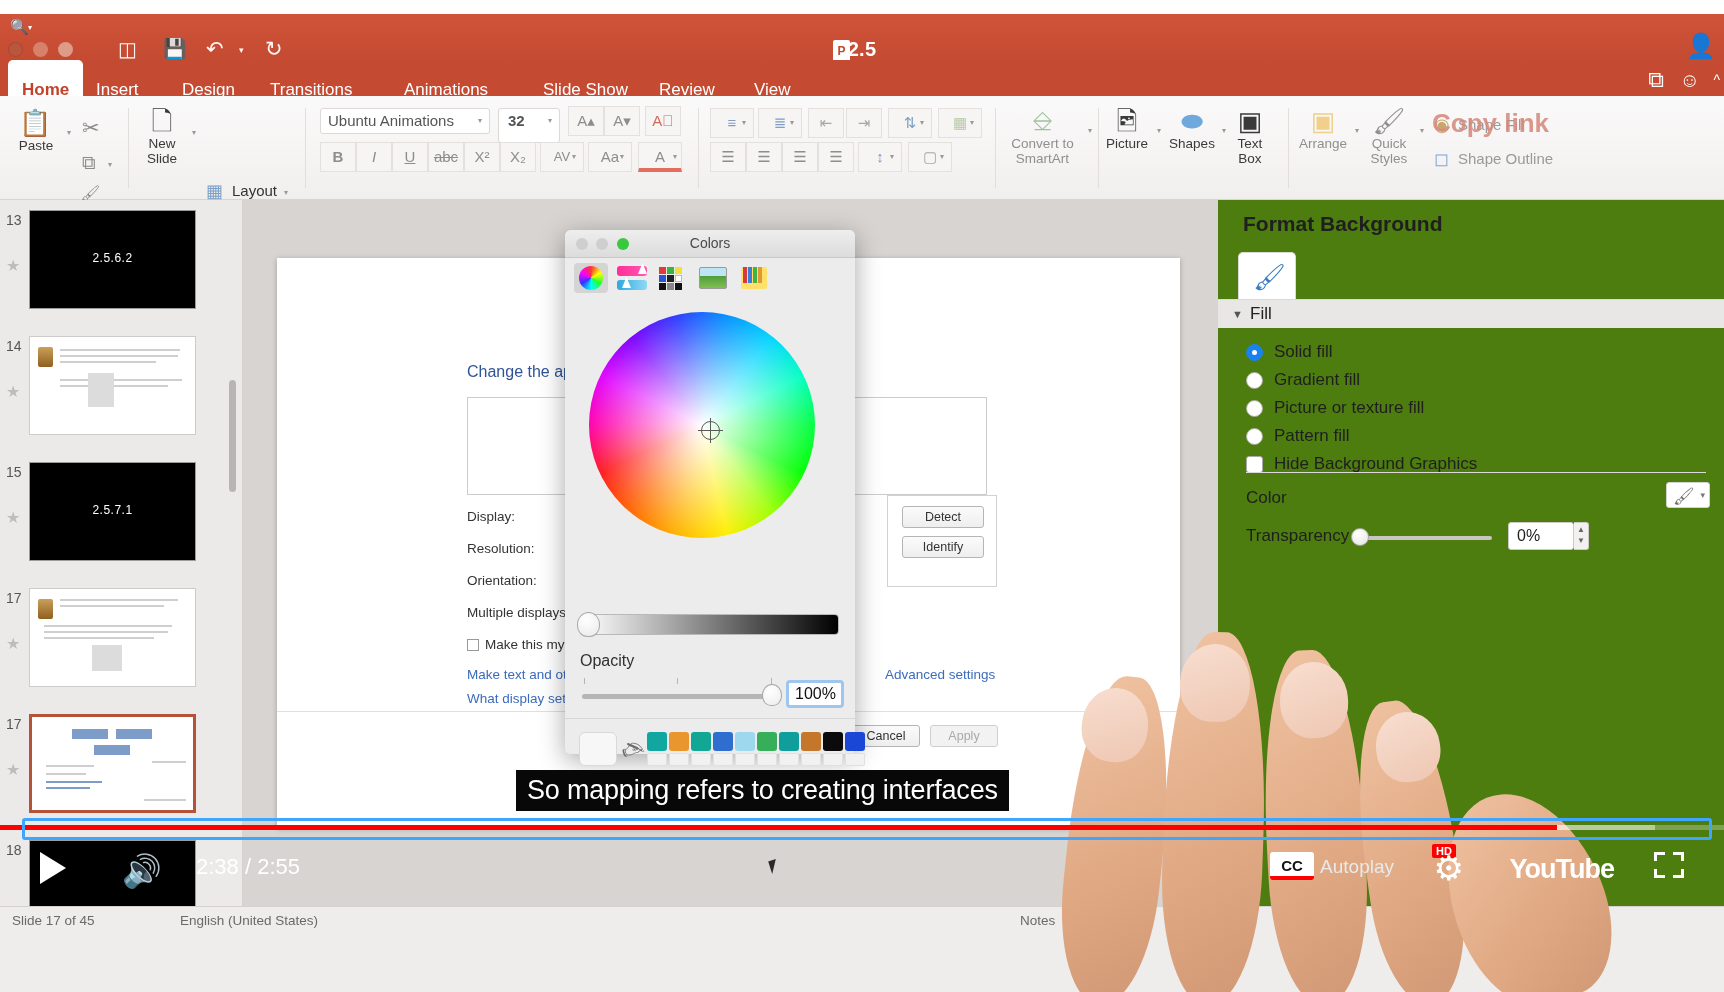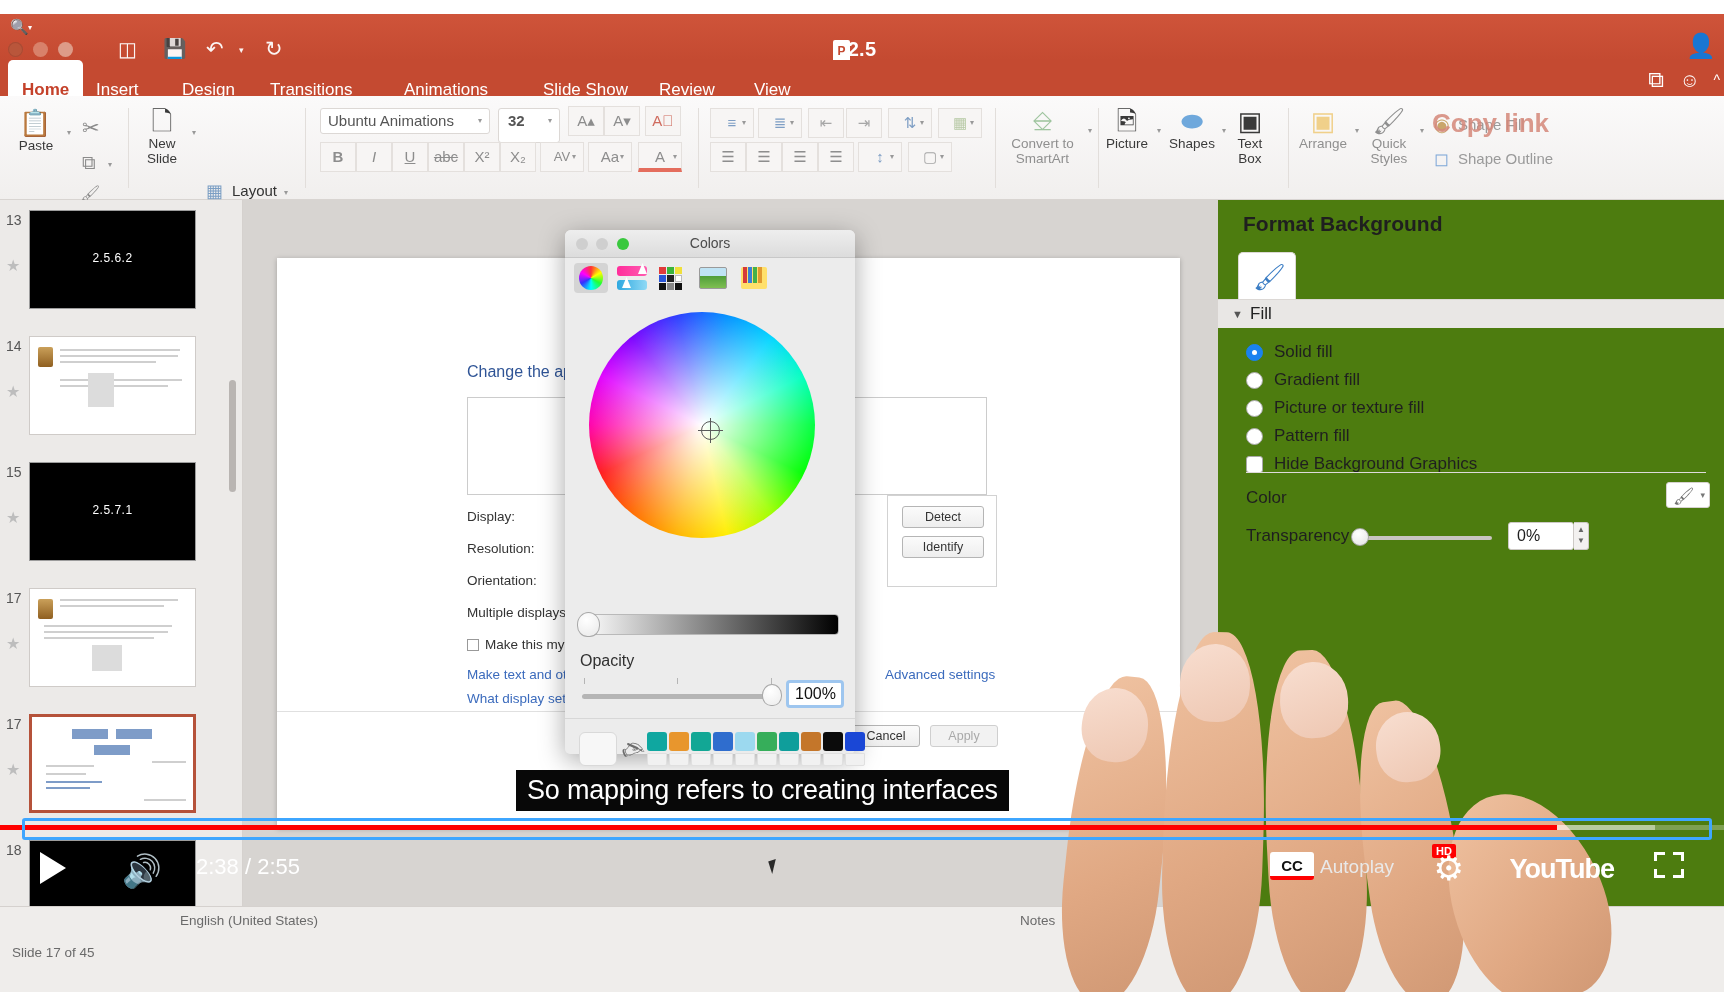--- a/index.html
+++ b/index.html
@@ -318,21 +318,21 @@
     background:#fff; border:1px solid #cdc9c6; border-radius:3px;
     font-size:16px; color:#1f1f1f; line-height:26px; padding-left:8px;}
   #fmt-trans-spin{ position:absolute; left:356px; top:322px; width:15px;height:28px;
     border:1px solid #cdc9c6; border-left:none; background:#f3f1f0; border-radius:0 3px 3px 0;}
   #fmt-trans-spin .up{ position:absolute; left:3px; top:2px; font-size:8px; color:#666;}
   #fmt-trans-spin .dn{ position:absolute; left:3px; top:13px; font-size:8px; color:#666;}
 
   
   #status-bar{ position:absolute; left:0; top:892px; width:1724px; height:86px;
     background:#efedeb; border-top:1px solid #d5d1ce; font-size:13.5px; color:#6a6a6a;}
-  #status-slide{ position:absolute; left:12px; top:6px;margin-top:32px; }
+  #status-slide{ position:absolute; left:12px; top:6px; }
   #status-lang{ position:absolute; left:180px; top:6px; }
   #status-notes{ position:absolute; left:1020px; top:6px; }
 
   
   #hand{ position:absolute; left:1060px; top:600px; width:600px; height:392px;
     pointer-events:none; }
   .finger{ position:absolute; border-radius:48% 48% 55% 55%/ 60% 60% 40% 40%;
     background:linear-gradient(150deg,#f0c3a2,#e0a883 60%,#cf9773); }
   .nail{ position:absolute; border-radius:50% 50% 45% 45%;
     background:linear-gradient(160deg,#f8ded0,#eec7b2);}

